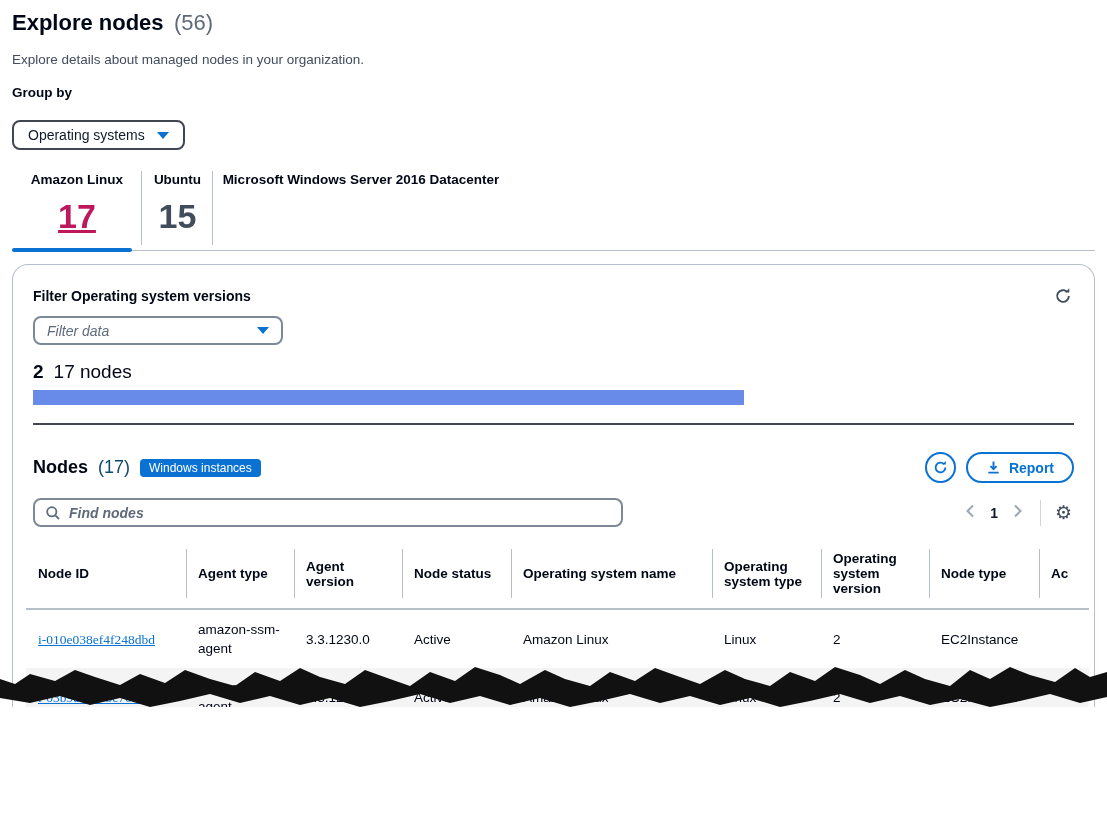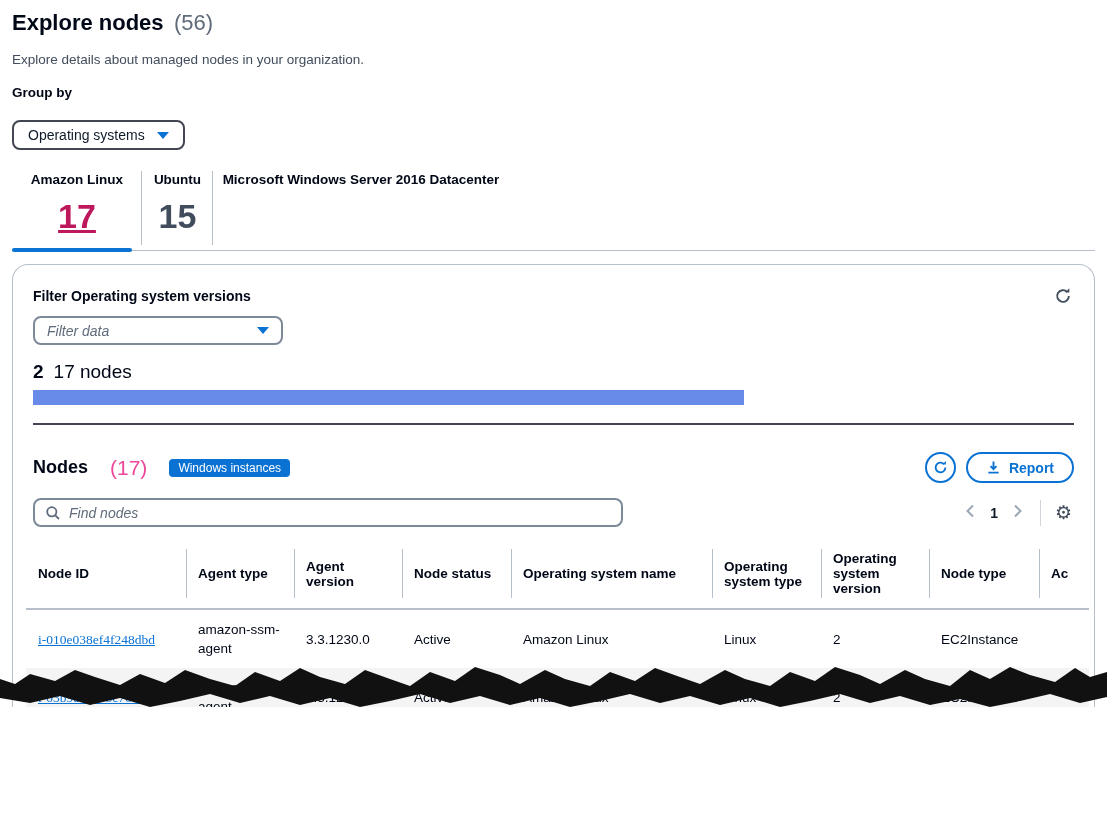--- a/index.html
+++ b/index.html
@@ -55,32 +55,32 @@
   .select-placeholder { font-size: 14px; font-style: italic; color: #5f6b7a; }
 
   .chart { margin-top: 16px; }
   .chart-key { font-size: 19px; color: #000716; }
   .chart-key b { font-weight: 700; margin-right: 10px; }
   .chart-bar { height: 15px; background: #688ae8; margin-top: 7px; }
   .chart-axis { height: 2px; background: #424650; margin-top: 18px; }
 
   
   .nodes-head { display: flex; justify-content: space-between; align-items: center; margin-top: 27px; }
-  .nodes-title-wrap { display: flex; align-items: center; gap: 22px; text-align: center; }
+  .nodes-title-wrap { display: flex; align-items: center; gap: 10px; text-align: center; }
   .nodes-title { font-size: 18px; font-weight: 700; color: #000716; }
-  .nodes-count { font-size: 21px; font-weight: 400; color: #ec4899; }
+  .nodes-count { font-size: 18px; font-weight: 400; color: #0c4a6e; }
   .badge { background: #0972d3; color: #fff; font-size: 12px; line-height: 18px; padding: 0 9px; border-radius: 4px; white-space: nowrap; }
   .nodes-actions { display: flex; align-items: center; gap: 10px; }
   .refresh-round { width: 31px; height: 31px; border-radius: 50%; border: 2px solid #0972d3; background: #fff; color: #0972d3; display: flex; align-items: center; justify-content: center; cursor: pointer; }
   .report-btn { height: 31px; border: 2px solid #0972d3; border-radius: 16px; background: #fff; color: #0972d3; font-weight: 700; font-size: 14px; display: inline-flex; align-items: center; gap: 8px; padding: 0 18px; cursor: pointer; font-family: inherit; }
 
   .tools-row { display: flex; justify-content: space-between; align-items: center; margin-top: 15px; }
   .search-box { width: 590px; height: 29px; border: 2px solid #7d8998; border-radius: 8px; display: flex; align-items: center; padding: 0 10px; gap: 8px; background: #fff; }
   .search-box svg { flex: none; color: #5f6b7a; }
-  .search-box input { border: none; outline: none; flex: 1; font-size: 14px; font-style: italic; font-family: inherit; color: #0f1b2a; background: transparent; }
+  .search-box input { border: none; outline: none; flex: 1; font-size: 14px; font-style: italic; font-family: inherit; color: #0f1b2a; background: transparent; font-weight: bold; }
   .search-box input::placeholder { color: #5f6b7a; font-style: italic; }
   .pager { display: flex; align-items: center; gap: 4px; }
   .pager-btn { background: none; border: none; color: #9ba7b6; padding: 4px; cursor: default; }
   .page-num { font-size: 14px; font-weight: 700; color: #0f1b2a; padding: 0 6px; }
   .pager-sep { width: 1px; height: 26px; background: #d1d5db; margin: 0 8px; }
   .gear-btn { background: none; border: none; cursor: pointer; padding: 2px; color: #414d5c; }
 
   
   .tbl-wrap { margin: 12px -20px 0 -20px; }
   table { border-collapse: collapse; table-layout: fixed; width: 1063px; margin-left: 13px; }

